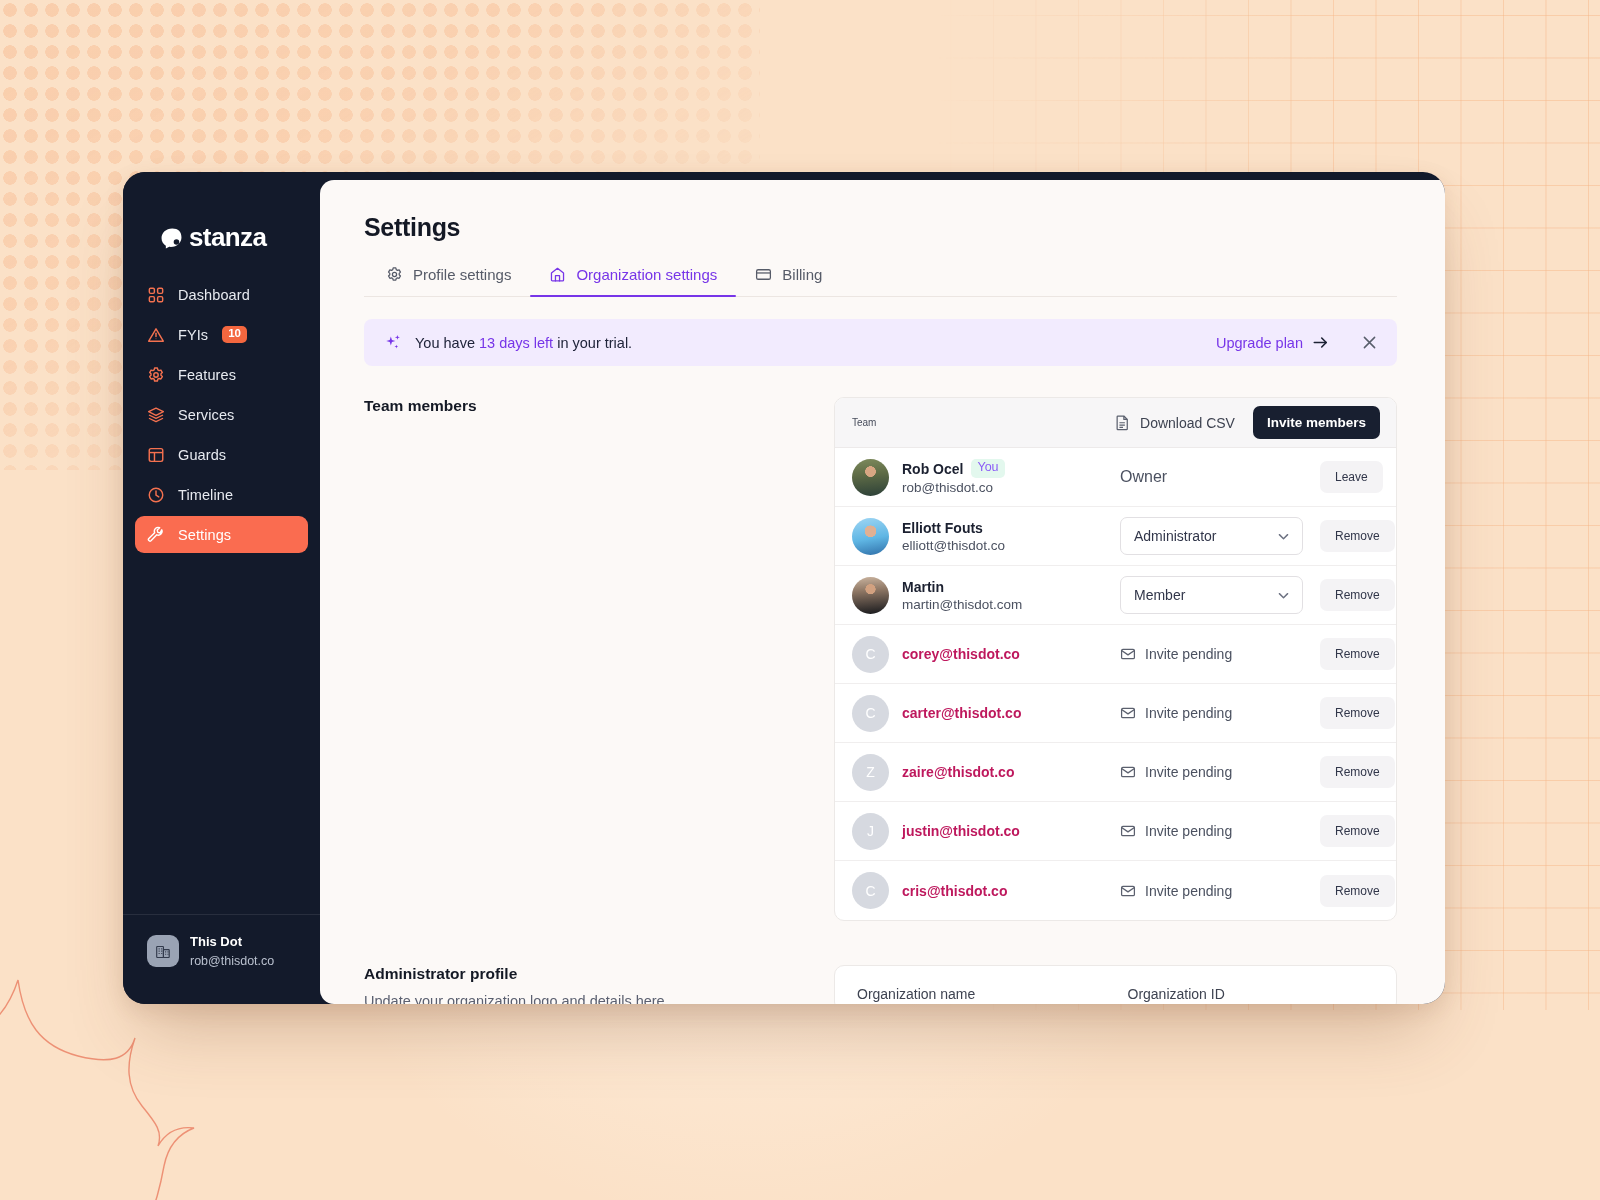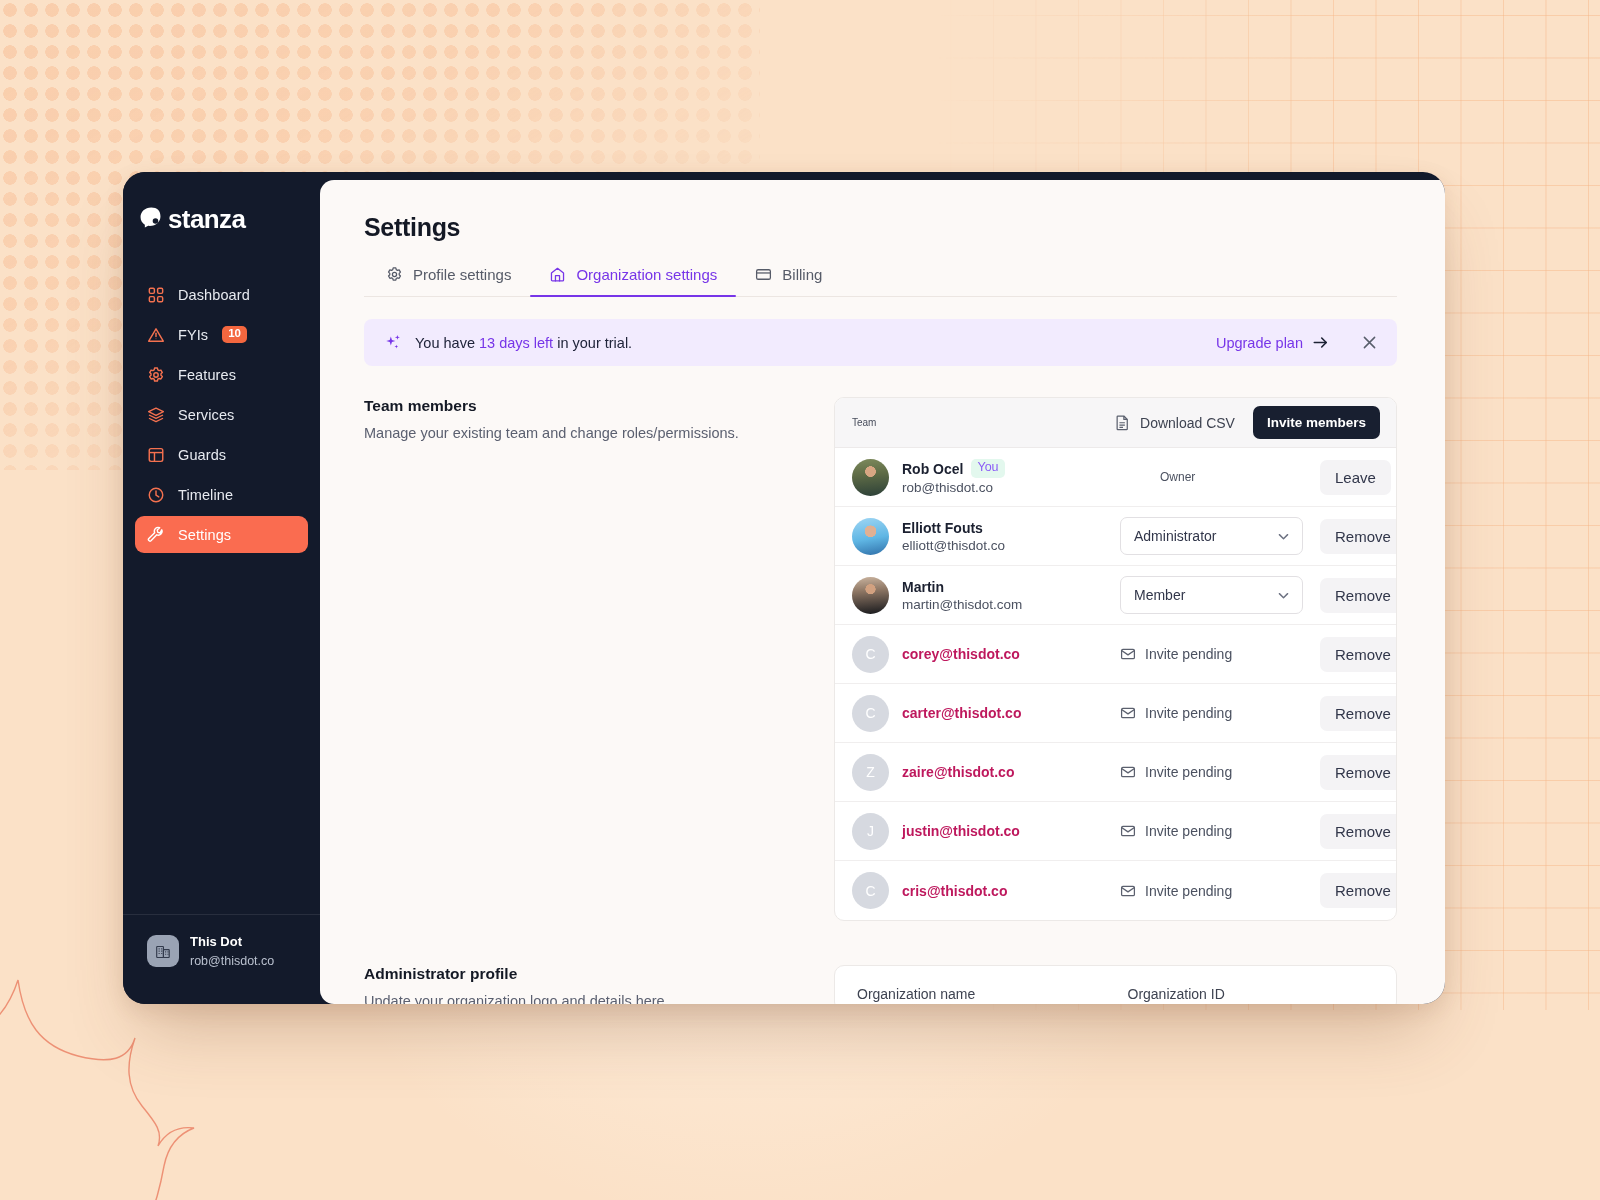--- a/index.html
+++ b/index.html
@@ -70,23 +70,23 @@
   #sidebar {
     width: 197px;
     background: #131a2b;
     flex-shrink: 0;
     position: relative;
     display: flex;
     flex-direction: column;
   }
   #logo {
     display: flex;
-    align-items: flex-start;
+    align-items: flex-end;
     gap: 7px;
-    padding: 34px 0 0 16px;
+    padding: 34px 0 0 37px;
     height: 78px;
   }
   #logo-mark { width: 23px; height: 23px; flex-shrink: 0; }
   #logo-text {
     color: #ffffff;
     font-size: 26px;
     font-weight: 700;
     letter-spacing: -0.6px;
     line-height: 1;
     margin-left: -1px;
@@ -316,21 +316,21 @@
     font-size: 12.5px;
     font-weight: 500;
     border-radius: 5px;
     padding: 1px 6px 2px 6px;
     line-height: 1.25;
   }
   .m-mail { font-size: 13.5px; color: #4b5160; margin-top: 2px; }
   .m-mail.solo { font-size: 14px; font-weight: 700; color: #be185d; margin-top: 0; }
 
   .m-mid { width: 200px; flex-shrink: 0; display: flex; align-items: center; }
-  .m-role-plain { font-size: 12px; color: #4b5160; margin-left: 40px; }
+  .m-role-plain { font-size: 16px; color: #4b5160; }
   .m-pending { display: flex; align-items: center; gap: 9px; font-size: 14px; color: #4b5160; }
 
   .role-select {
     width: 183px;
     height: 38px;
     border: 1px solid #e2e0e3;
     border-radius: 7px;
     background: #ffffff;
     display: flex;
     align-items: center;
@@ -339,21 +339,21 @@
     color: #31364a;
     cursor: pointer;
   }
   .role-select .rs-chev { margin-left: auto; display: flex; }
 
   .m-action { margin-left: auto; }
   .pill-btn {
     background: #f4f3f5;
     border: none;
     border-radius: 7px;
-    font-size: 15px;
+    font-size: 12px;
     color: #31364a;
     padding: 9px 15px;
     cursor: pointer;
     font-family: inherit;
   }
 
   
   #org-section { margin-top: 44px; }
   #org-card {
     flex: 1;
@@ -525,21 +525,20 @@
         <div id="trial-close">
           <svg width="17" height="17" viewBox="0 0 18 18" fill="none" stroke="#585e6b" stroke-width="1.6" stroke-linecap="round">
             <path d="M3.6 3.6 L14.4 14.4 M14.4 3.6 L3.6 14.4"></path>
           </svg>
         </div>
       </div>
 
       <div class="section">
         <div class="section-left">
           <h3>Team members</h3>
-          <p>Manage your existing team and change roles/permissions.</p>
         </div>
 
         <div id="team-card">
           <div id="team-card-head">
             <span class="tch-title">Team</span>
 
             <div id="download-csv">
               <svg width="17" height="17" viewBox="0 0 20 20" fill="none" stroke="#5b606e" stroke-width="1.45" stroke-linejoin="round">
                 <path d="M4.6 2.4 h7.0 l4.0 4.0 v11.2 a0.9 0.9 0 0 1-0.9 0.9 H4.6 a0.9 0.9 0 0 1-0.9-0.9 V3.3 a0.9 0.9 0 0 1 0.9-0.9 Z"></path>
                 <path d="M11.6 2.4 V6.4 H15.6"></path>

